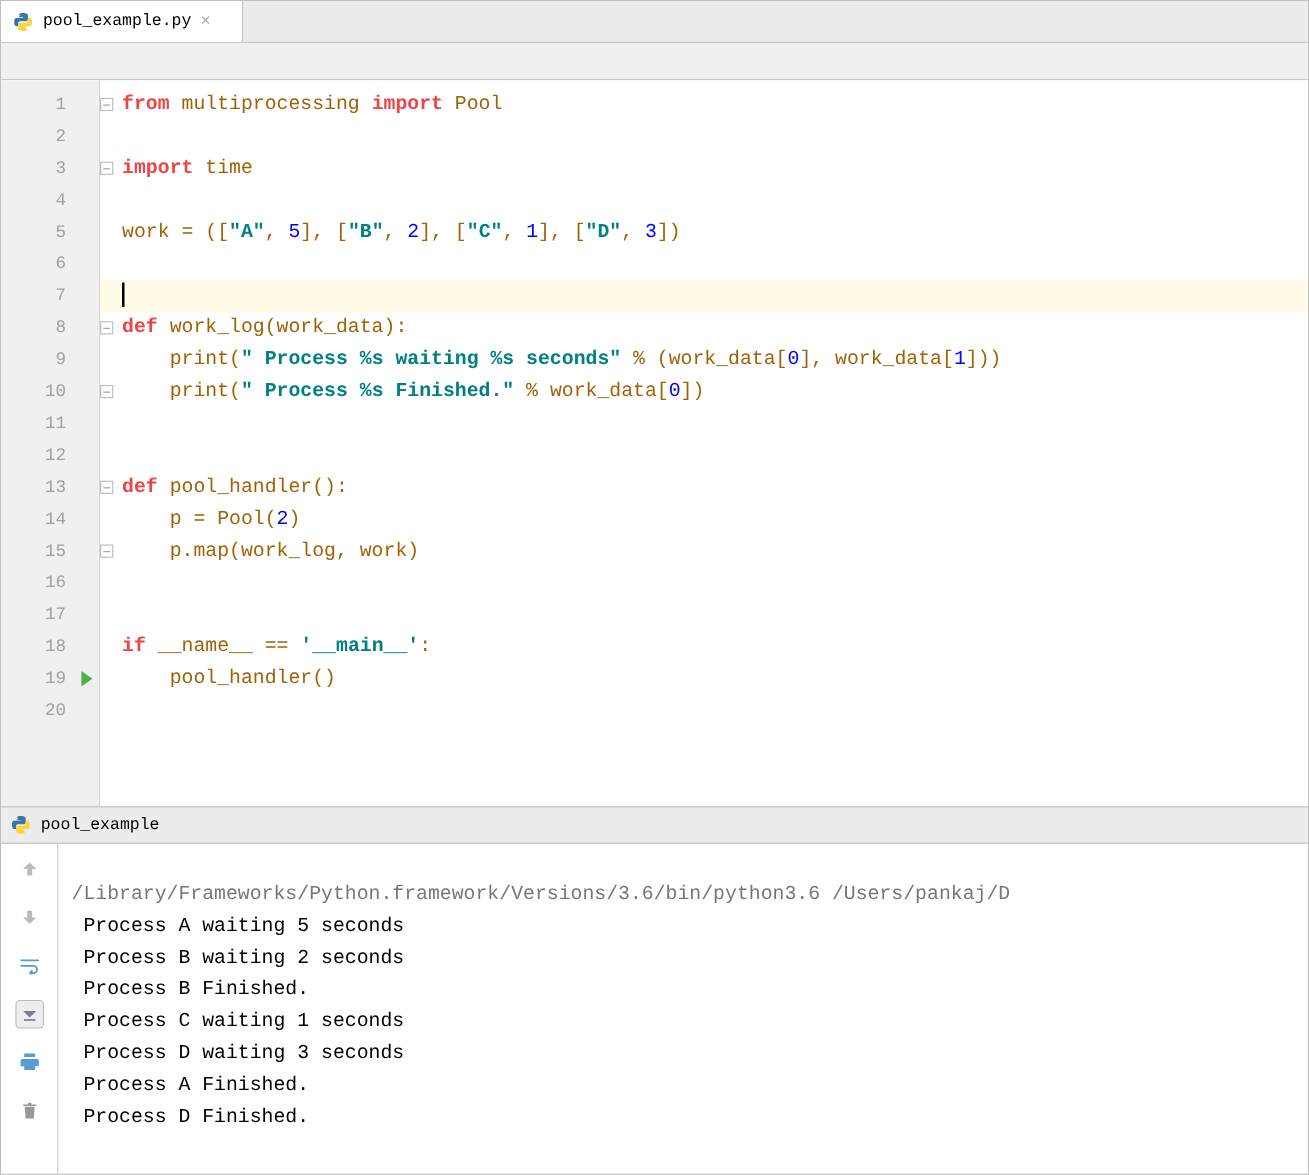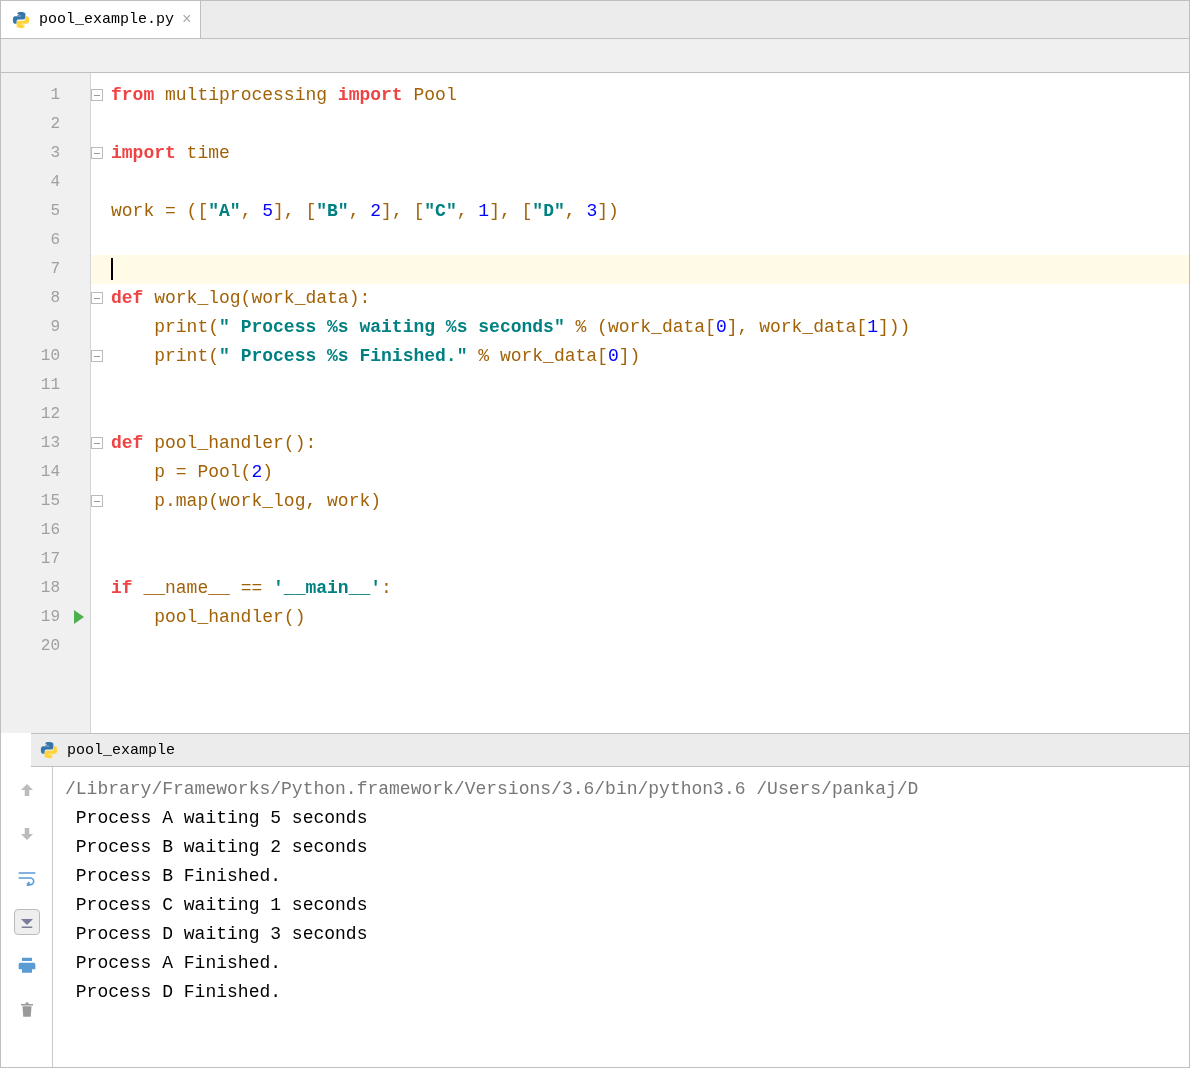--- a/index.html
+++ b/index.html
@@ -22,21 +22,21 @@
   border-bottom: 1px solid #bfbfbf;
   display: flex;
   align-items: stretch;
   height: 38px;
 }
 .tab {
   display: flex;
   align-items: center;
   background: #fff;
   border-right: 1px solid #bfbfbf;
-  padding: 0 8px 0 10px;
+  padding: 0 28px 0 10px;
   gap: 8px;
   font-size: 15px;
   justify-content: center;
 }
 .tab .close-x {
   color: #aaa;
   font-size: 16px;
   cursor: pointer;
 }
 .py-icon {
@@ -125,21 +125,20 @@
 .run-tab-bar {
   background: #ececec;
   border-top: 1px solid #bfbfbf;
   border-bottom: 1px solid #bfbfbf;
   height: 34px;
   display: flex;
   align-items: center;
   padding-left: 8px;
   gap: 8px;
   font-size: 15px;
-  margin-left: 30px;
 }
 .run-panel {
   display: flex;
   flex: 0 0 auto;
   height: 300px;
 }
 .run-gutter {
   width: 52px;
   border-right: 1px solid #c8c8c8;
   display: flex;
@@ -157,20 +156,21 @@
   border-radius: 4px;
 }
 .run-gutter .icon-btn.boxed {
   border: 1px solid #bbb;
   background: #eee;
 }
 .run-output {
   flex: 1;
   padding: 8px 12px;
   overflow: hidden;
+  margin-top: 24px;
 }
 .run-output .line {
   height: 29px;
   line-height: 29px;
   white-space: pre;
 }
 .run-output .cmd { color: #777; }
 </style>
 </head>
 <body>

